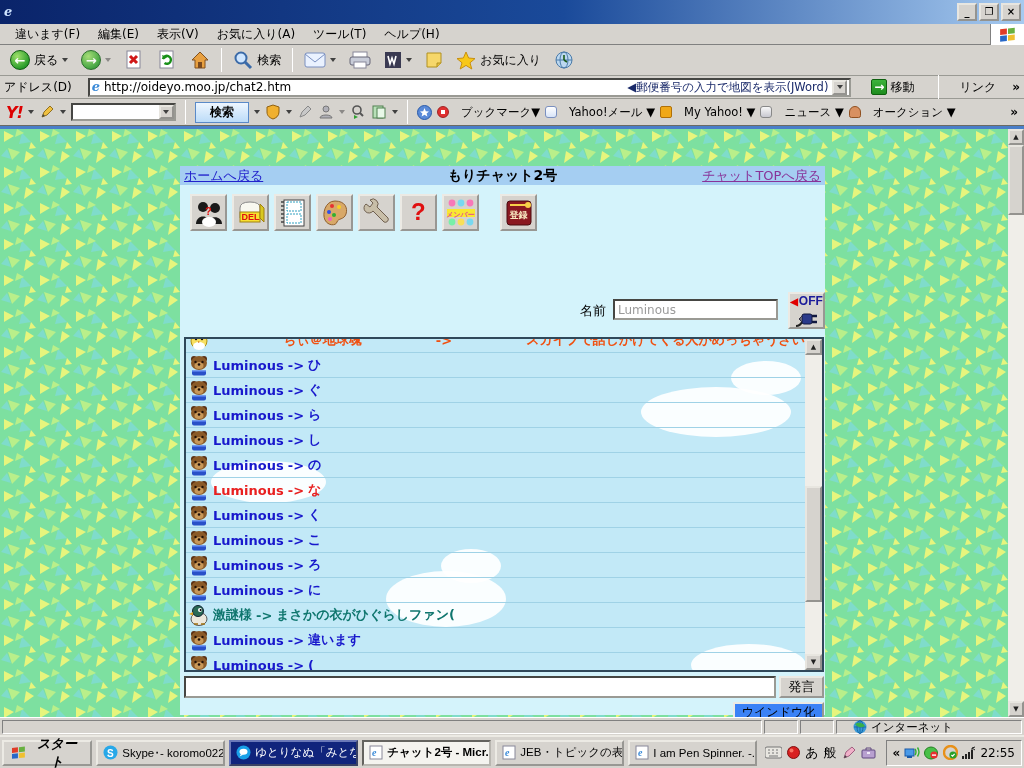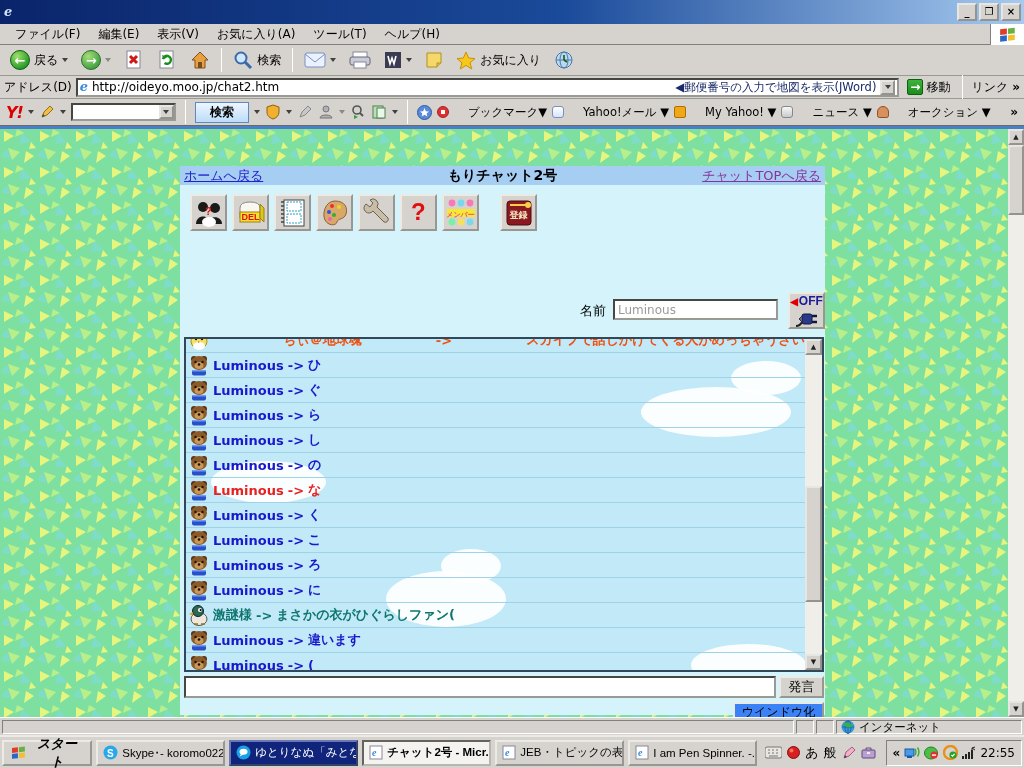--- a/index.html
+++ b/index.html
@@ -23,38 +23,38 @@
     border-left:1px solid #808080; display:flex; align-items:center; justify-content:center; }
   .toolbar { left:0; top:45px; width:1024px; height:31px; background:#d6d3ce;
     border-bottom:1px solid #9a9a94; display:flex; align-items:center; padding-left:4px; gap:1px; }
   .tbtn { display:flex; align-items:center; gap:4px; padding:2px 5px; height:27px; border:1px solid transparent; color:#000; }
   .tsep { width:1px; height:24px; background:#9a9a94; margin:0 4px; border-right:1px solid #fff; }
   .circ { width:20px; height:20px; border-radius:50%; display:inline-flex; align-items:center;
     justify-content:center; color:#fff; font-weight:bold; font-size:13px; }
   .circ.green { background:radial-gradient(circle at 35% 30%,#9fe06a,#2c9e2c 70%,#157015); border:1px solid #0e5c10; }
   .dar { width:0; height:0; border-left:3px solid transparent; border-right:3px solid transparent; border-top:4px solid #404040; display:inline-block; }
   .addrbar { left:0; top:76px; width:1024px; height:23px; background:#d6d3ce;
-    border-bottom:1px solid #9a9a94; display:flex; align-items:center; padding:0 4px; gap:4px; }
+    border-bottom:1px solid #9a9a94; display:flex; align-items:center; padding:0 4px; gap:16px; }
   .addrfield { flex:1; height:19px; background:#fff; border:2px inset #9a9a94;
     display:flex; align-items:center; padding:0 2px; gap:4px; overflow:hidden; }
   .addrfield .url { color:#000; font-size:12px; flex:1; }
   .jword { color:#1a2a6a; font-size:11.5px; white-space:nowrap; }
   .combo-arrow { width:15px; height:15px; background:#d6d3ce; border:2px outset #e8e6e0;
     display:flex; align-items:center; justify-content:center; }
   .gobtn { display:flex; align-items:center; gap:3px; padding:1px 4px; }
   .goicon { width:16px; height:16px; background:linear-gradient(#3cb43c,#1e8c1e); border:1px solid #0e600e;
     color:#fff; font-weight:bold; text-align:center; line-height:14px; border-radius:2px; }
   .ybar { left:0; top:99px; width:1024px; height:27px; background:#d6d3ce;
     border-bottom:1px solid #6a6a64; display:flex; align-items:center; padding:0 6px; gap:5px; }
   .ylogo { color:#d00; font-weight:bold; font-size:16px; font-style:italic; letter-spacing:-1px; }
   .ycombo { width:105px; height:18px; background:#fff; border:2px inset #9a9a94; position:relative; }
   .ycombo .combo-arrow { position:absolute; right:0; top:0; height:14px; }
   .ysearch { background:linear-gradient(#eef6ff,#bcdcf8); border:1px solid #5a8ac8; padding:1px 14px;
     font-weight:bold; font-size:12px; color:#000; }
-  .yitem { display:flex; align-items:center; gap:19px; color:#000; white-space:nowrap; font-size:11.5px; }
+  .yitem { display:flex; align-items:center; gap:12px; color:#000; white-space:nowrap; font-size:11.5px; }
   .ydot { width:12px; height:12px; border-radius:3px; display:inline-block; }
 
   
   .viewport { left:0; top:126px; width:1024px; height:591px; overflow:hidden;
     border-top:3px solid #4a7ec8; }
   .pattern-svg { position:absolute; left:0; top:0; }
   .pagescroll { position:absolute; right:0; top:0; width:16px; height:588px; background:#f0eee9; }
   .pagescroll .sbtn { position:absolute; left:0; width:16px; height:16px; background:#d6d3ce;
     border:2px outset #e8e6e0; font-size:7px; text-align:center; line-height:12px; color:#222; }
   .pagescroll .thumb { position:absolute; left:0; top:16px; width:16px; height:70px;
@@ -116,21 +116,21 @@
     border:2px inset #9a9a94; font-size:12px; padding:0 3px; font-family:inherit; }
   .saybtn { position:absolute; left:599px; top:491px; width:45px; height:22px; background:#d6d3ce;
     border:2px outset #eceae4; font-size:13px; font-family:inherit; padding:0; }
   .winbtn2 { position:absolute; left:553px; top:517px; width:91px; height:21px; background:#3b82f6;
     border:2px outset #eceae4; font-size:12px; font-family:inherit; padding:0; }
 
   
   .statusbar { left:0; top:717px; width:1024px; height:18px; background:#d6d3ce;
     border-top:1px solid #fff; display:flex; align-items:stretch; gap:2px; padding:2px 2px 1px 2px; }
   .spanel { border:1px solid; border-color:#808080 #fff #fff #808080; display:flex; align-items:center;
-    padding:0 4px; gap:4px; font-size:11.5px; color:#000; }
+    padding:0 16px; gap:4px; font-size:11.5px; color:#000; }
   .spanel.grow { flex:1; }
 
   
   .taskbar { left:0; top:735px; width:1024px; height:33px; background:#d6d3ce;
     border-top:2px outset #eceae4; display:flex; align-items:center; padding:0 2px; gap:4px; }
   .startbtn { height:26px; display:flex; align-items:center; gap:4px; padding:0 7px;
     background:#d6d3ce; border:2px outset #eceae4; font-weight:bold; font-size:13px; font-style:italic; }
   .task { height:26px; width:130px; display:flex; align-items:center; gap:4px; padding:0 5px;
     background:#d6d3ce; border:2px outset #eceae4; font-size:11.5px; overflow:hidden; white-space:nowrap; }
   .task .ticon { display:none; flex:0 0 auto; }
@@ -156,21 +156,21 @@
     <span class="eicon" style="color:#cfe4ff;">e</span>
     <span class="winbtns">
       <span class="winbtn">_</span>
       <span class="winbtn">❐</span>
       <span class="winbtn">×</span>
     </span>
   </div>
 
   <div class="abs menubar">
 
-      <span class="menuitem">ファイル(F)</span>
+      <span class="menuitem">違います(F)</span>
 
       <span class="menuitem">編集(E)</span>
 
       <span class="menuitem">表示(V)</span>
 
       <span class="menuitem">お気に入り(A)</span>
 
       <span class="menuitem">ツール(T)</span>
 
       <span class="menuitem">ヘルプ(H)</span>

